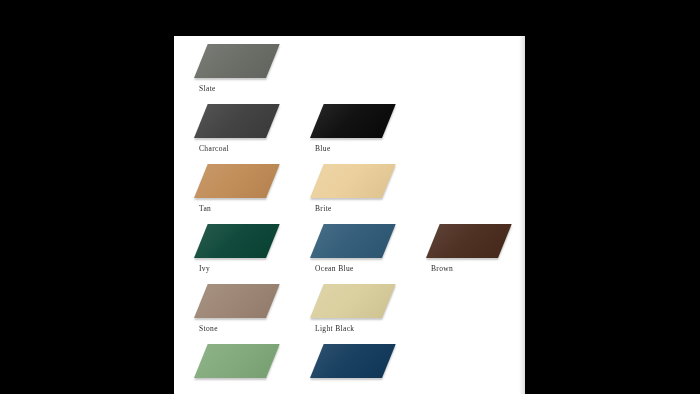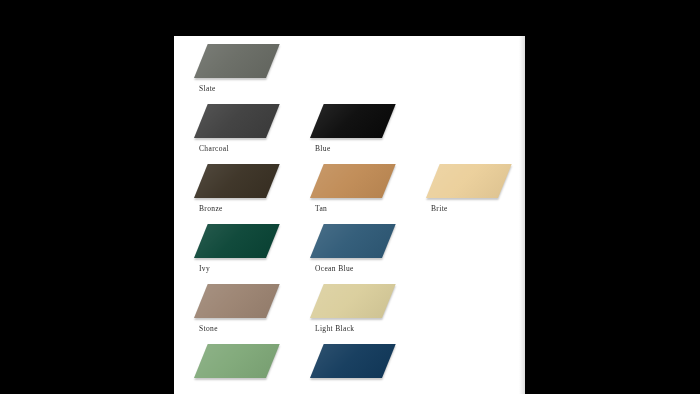--- a/index.html
+++ b/index.html
@@ -131,28 +131,20 @@
               <div class="chip-gloss"></div>
             </div>
           </div>
           <div class="chip-label">Blue</div>
         </div>
       </div>
 
       <div class="swatch-row">
         <div class="cell">
           <div class="chip-wrap">
-            <div class="chip" style="background-color: rgb(58, 49, 36);">
-              <div class="chip-gloss"></div>
-            </div>
-          </div>
-          <div class="chip-label">Bronze</div>
-        </div>
-        <div class="cell">
-          <div class="chip-wrap">
             <div class="chip" style="background-color: rgb(192, 139, 85);">
               <div class="chip-gloss"></div>
             </div>
           </div>
           <div class="chip-label">Tan</div>
         </div>
         <div class="cell">
           <div class="chip-wrap">
             <div class="chip" style="background-color: rgb(235, 207, 154);">
               <div class="chip-gloss"></div>
@@ -171,20 +163,28 @@
           </div>
           <div class="chip-label">Ivy</div>
         </div>
         <div class="cell">
           <div class="chip-wrap">
             <div class="chip" style="background-color: rgb(47, 90, 119);">
               <div class="chip-gloss"></div>
             </div>
           </div>
           <div class="chip-label">Ocean Blue</div>
+        </div>
+        <div class="cell">
+          <div class="chip-wrap">
+            <div class="chip" style="background-color: rgb(74, 43, 29);">
+              <div class="chip-gloss"></div>
+            </div>
+          </div>
+          <div class="chip-label">Brown</div>
         </div>
       </div>
 
       <div class="swatch-row">
         <div class="cell">
           <div class="chip-wrap">
             <div class="chip" style="background-color: rgb(155, 131, 113);">
               <div class="chip-gloss"></div>
             </div>
           </div>

